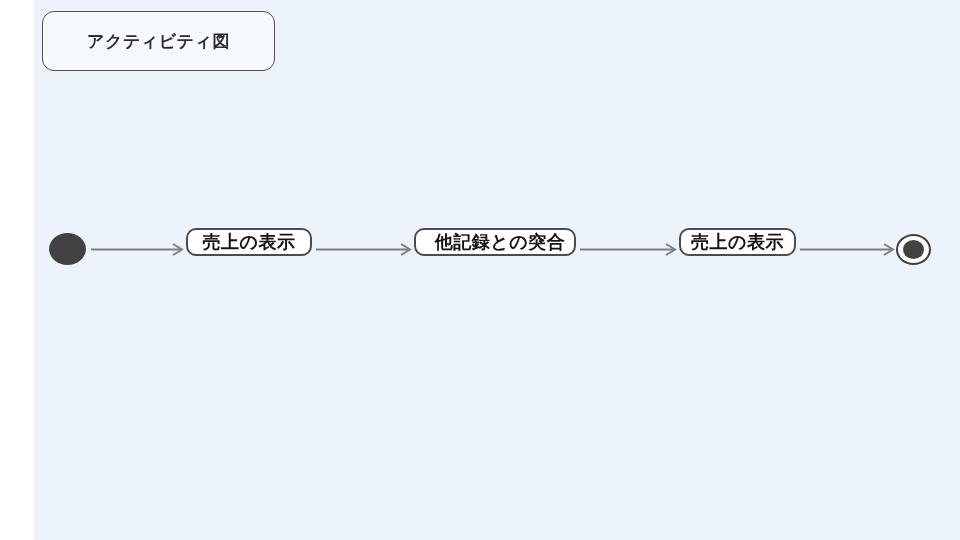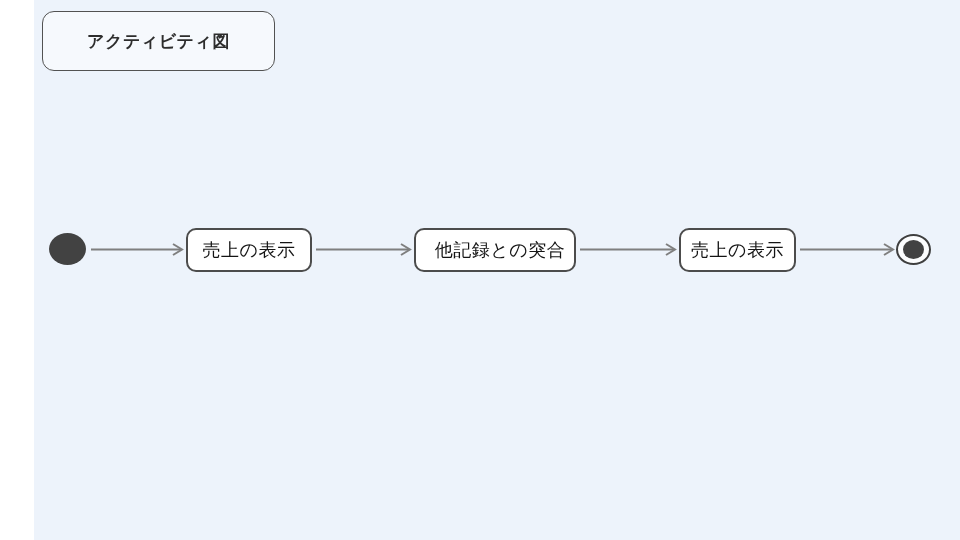--- a/index.html
+++ b/index.html
@@ -11,24 +11,24 @@
   }
   .title-box {
     position:absolute; left:8px; top:11px; width:233px; height:60px;
     box-sizing:border-box;
     border:1.5px solid #525252; border-radius:12px;
     background:#f6f9fd;
     display:flex; align-items:center; justify-content:center;
     font-size:17px; font-weight:bold; color:#2d2d2d; letter-spacing:0.5px;
   }
   .action {
-    position:absolute; top:228px; height:44px; box-sizing:border-box;
+    position:absolute; top:228px; height:28px; box-sizing:border-box;
     background:#ffffff; border:2px solid #4c4c4c; border-radius:10px;
     display:flex; align-items:center; justify-content:center;
-    font-size:18px; font-weight:400; color:#141414; letter-spacing:0.5px;
+    font-size:18px; font-weight:700; color:#141414; letter-spacing:0.5px;
     white-space:nowrap;
   }
   .action-1 { left:152px; width:126px; }
   .action-2 { left:380px; width:162px;padding-left:10px; }
   .action-3 { left:645px; width:117px; }
   .initial-node {
     position:absolute; left:15px; top:233px; width:37px; height:32px;
     border-radius:50%; background:#424242;
   }
   .final-node {

